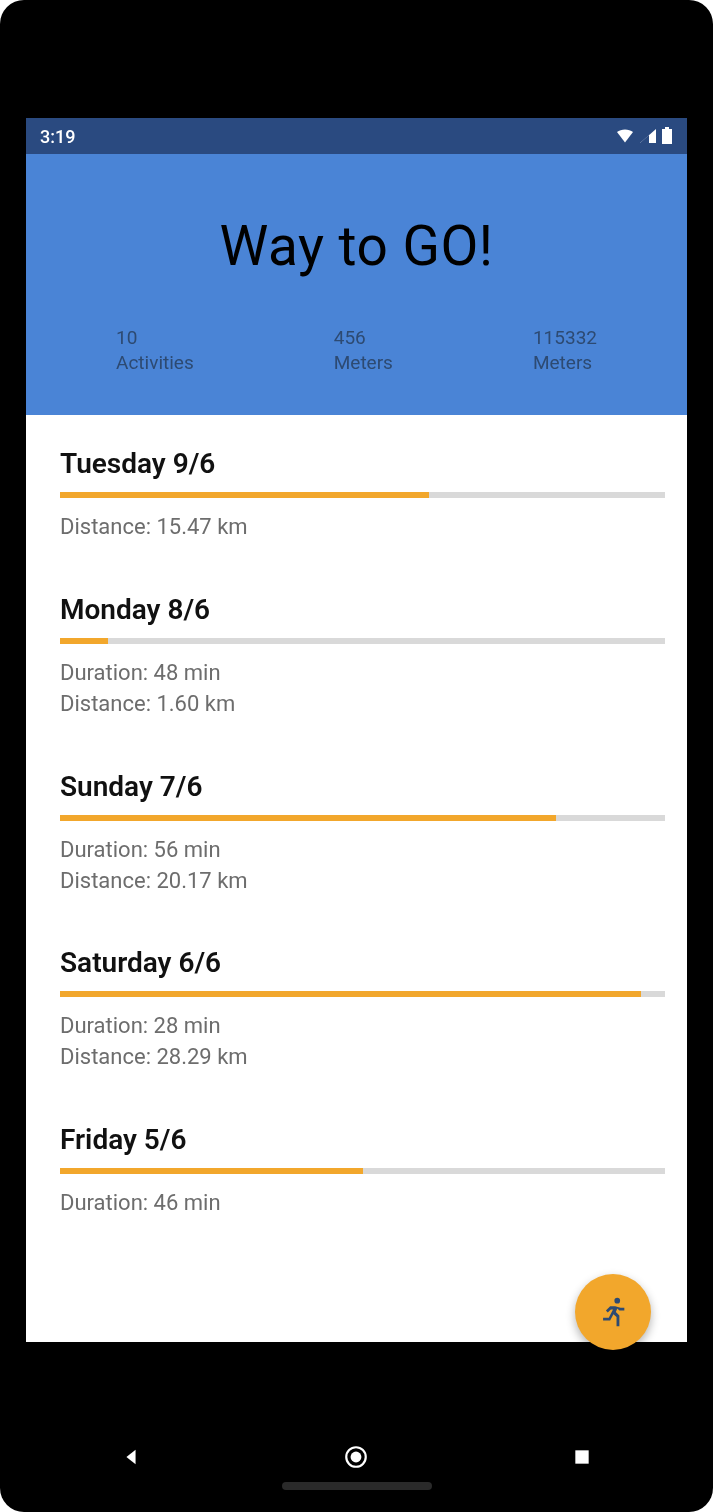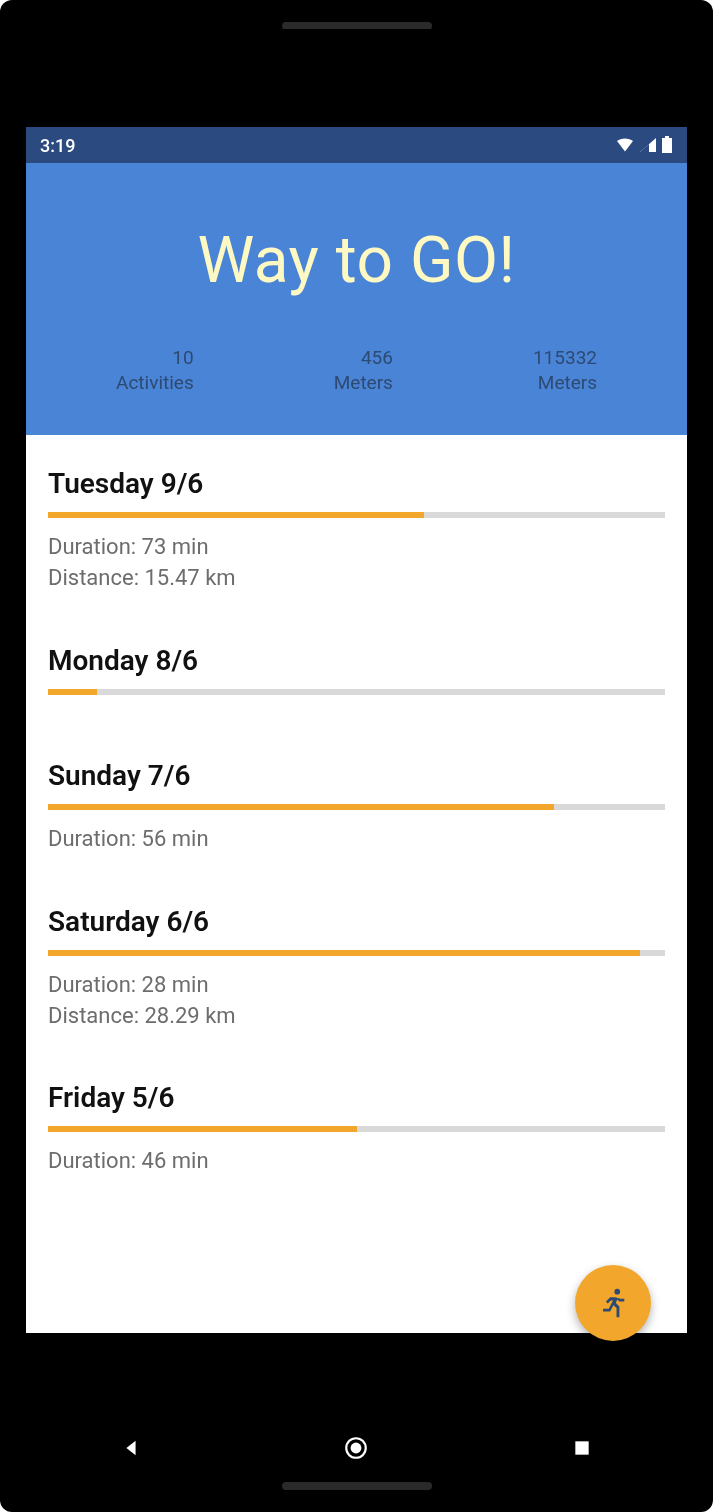--- a/index.html
+++ b/index.html
@@ -3,22 +3,22 @@
 <meta charset="utf-8">
 <style>
   * { box-sizing: border-box; margin: 0; padding: 0; }
   html, body { width: 713px; height: 1512px; font-family: Roboto, "Helvetica Neue", Arial, sans-serif; background: #fff; }
   body { position: relative; }
 
   
   .device {
     position: absolute; inset: 0;
     background: #000;
-    border-radius: 12px;
-    padding: 29px 18px;
+    border-radius: 24px;
+    padding: 20px 18px;
     display: flex; flex-direction: column;
   }
   .device-inner {
     flex: 1;
     background: #000;
     border-radius: 40px;
     padding: 8px;
     display: flex; flex-direction: column;
     position: relative;
   }
@@ -64,42 +64,43 @@
   .status-right svg { display: block; }
 
   
   .hero {
     background: #4a84d6;
     color: #2d4a72;
     padding: 60px 20px 40px;
     text-align: center;
   }
   .hero-title {
-    font-size: 64px;
+    font-size: 55px;
     font-weight: 400;
-    color: #fef9c3;
+    color: #000000;
     letter-spacing: 0.5px;
   }
   .hero-stats {
     display: flex; justify-content: space-around;
     margin-top: 48px;
     color: #2d4a72;
     font-size: 19px;
   }
-  .stat { text-align: right; line-height: 1.3; }
+  .stat { text-align: left; line-height: 1.3; }
 
   
   .list {
     flex: 1;
     overflow: hidden;
     background: #fff;
     padding: 0 22px;
   }
   .activity {
     padding: 32px 0 18px;
+    margin-left: 12px;
   }
   .activity-title {
     font-size: 28px;
     font-weight: 600;
     color: #111;
     margin-bottom: 12px;
   }
   .progress-track {
     height: 6px;
     background: #d9d9d9;
@@ -186,39 +187,43 @@
         </div>
       </div>
 
       <div class="list">
         <div class="activity">
           <div class="activity-title">Tuesday 9/6</div>
           <div class="progress-track">
             <div class="progress-fill" style="width:61%"></div>
           </div>
           <div class="activity-meta">
-            <div>Duration: 73 min</div>
             <div>Distance: 15.47 km</div>
           </div>
         </div>
 
         <div class="activity">
           <div class="activity-title">Monday 8/6</div>
           <div class="progress-track">
             <div class="progress-fill" style="width:8%"></div>
           </div>
+          <div class="activity-meta">
+            <div>Duration: 48 min</div>
+            <div>Distance: 1.60 km</div>
+          </div>
         </div>
 
         <div class="activity">
           <div class="activity-title">Sunday 7/6</div>
           <div class="progress-track">
             <div class="progress-fill" style="width:82%"></div>
           </div>
           <div class="activity-meta">
             <div>Duration: 56 min</div>
+            <div>Distance: 20.17 km</div>
           </div>
         </div>
 
         <div class="activity">
           <div class="activity-title">Saturday 6/6</div>
           <div class="progress-track">
             <div class="progress-fill" style="width:96%"></div>
           </div>
           <div class="activity-meta">
             <div>Duration: 28 min</div>

